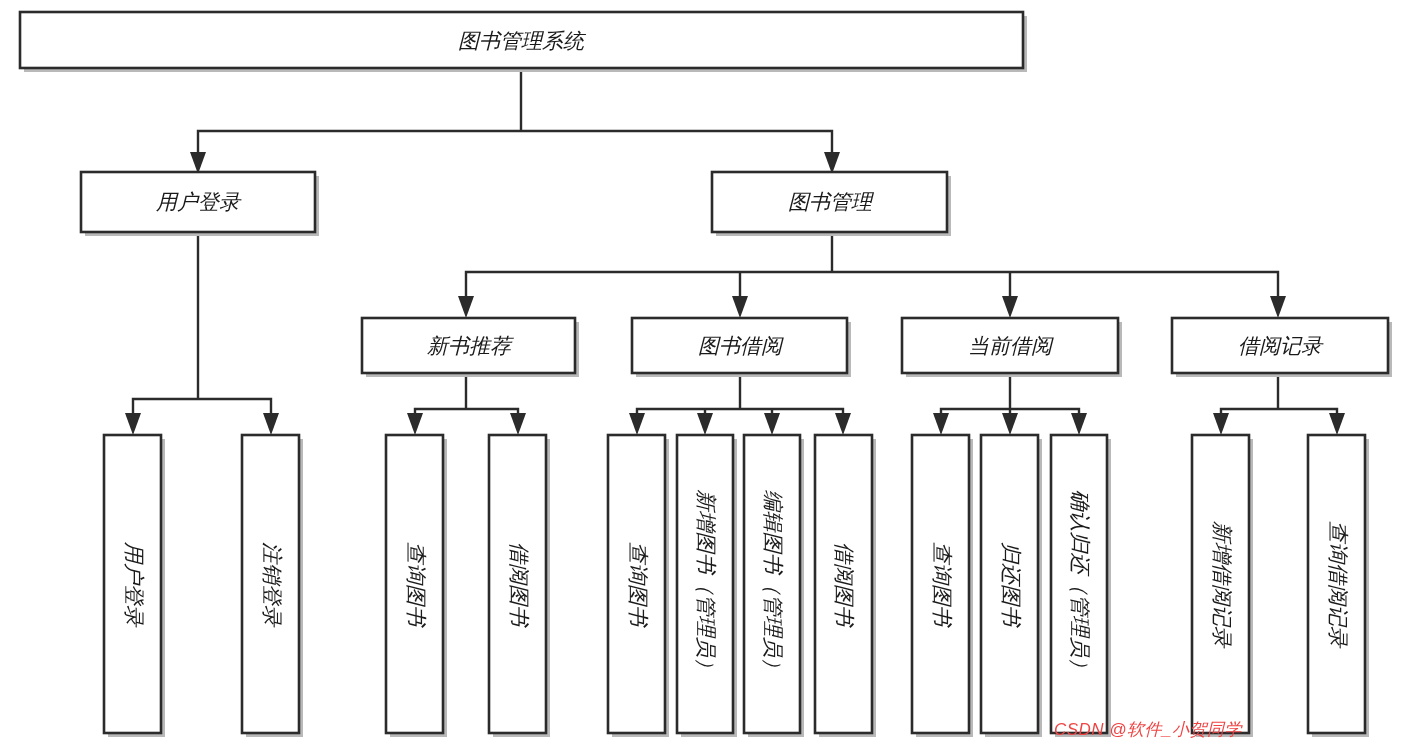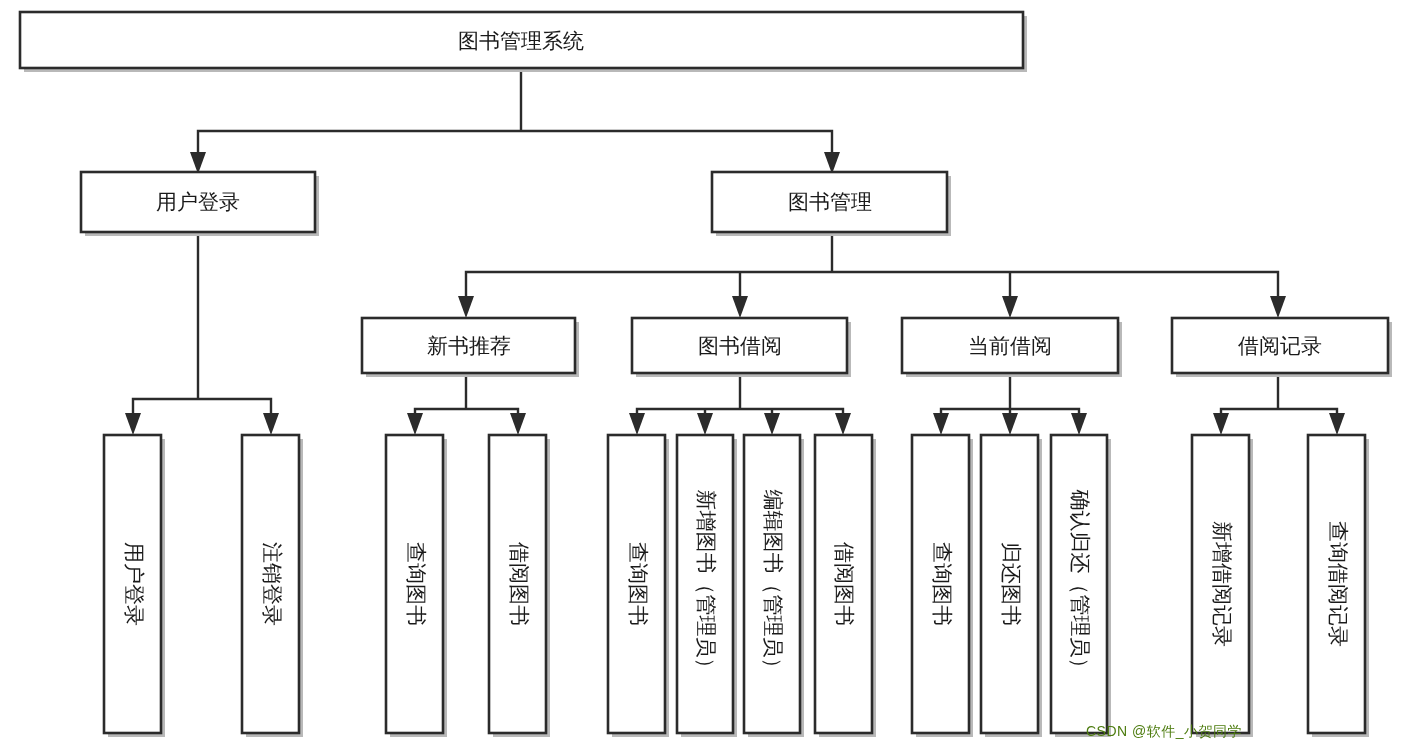--- a/index.html
+++ b/index.html
@@ -11,20 +11,21 @@
     width: 1405px;
     height: 747px;
     font-family: "Liberation Sans", "DejaVu Sans", sans-serif;
     overflow: hidden;
     position: relative;
   }
   #diagram-root {
     position: relative;
     width: 1250px;
     height: 747px;
+    font-style: italic;
   }
   svg#flow {
     position: absolute;
     top: 0;
     left: 0;
     width: 1405px;
     height: 747px;
   }
   .node-box {
     fill: #ffffff;
@@ -53,22 +54,22 @@
     font-size: 21px;
   }
   .label-v {
     font-size: 21px;
   }
   .watermark {
     position: absolute;
     right: 8px;
     bottom: 6px;
     font-family: "Liberation Sans", "DejaVu Sans", sans-serif;
-    font-size: 14px;
-    color: #4d7c0f;
+    font-size: 17px;
+    color: #ef4444;
     letter-spacing: 0.5px;
     white-space: nowrap;
     user-select: none;
   }
 </style>
 </head>
 <body>
 
 <div id="diagram-root">
 

